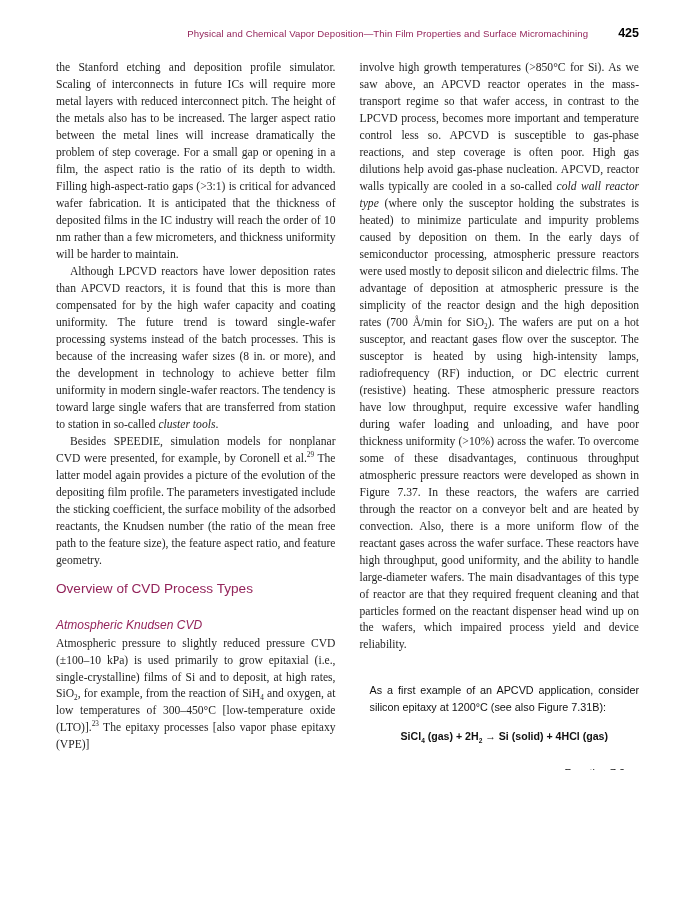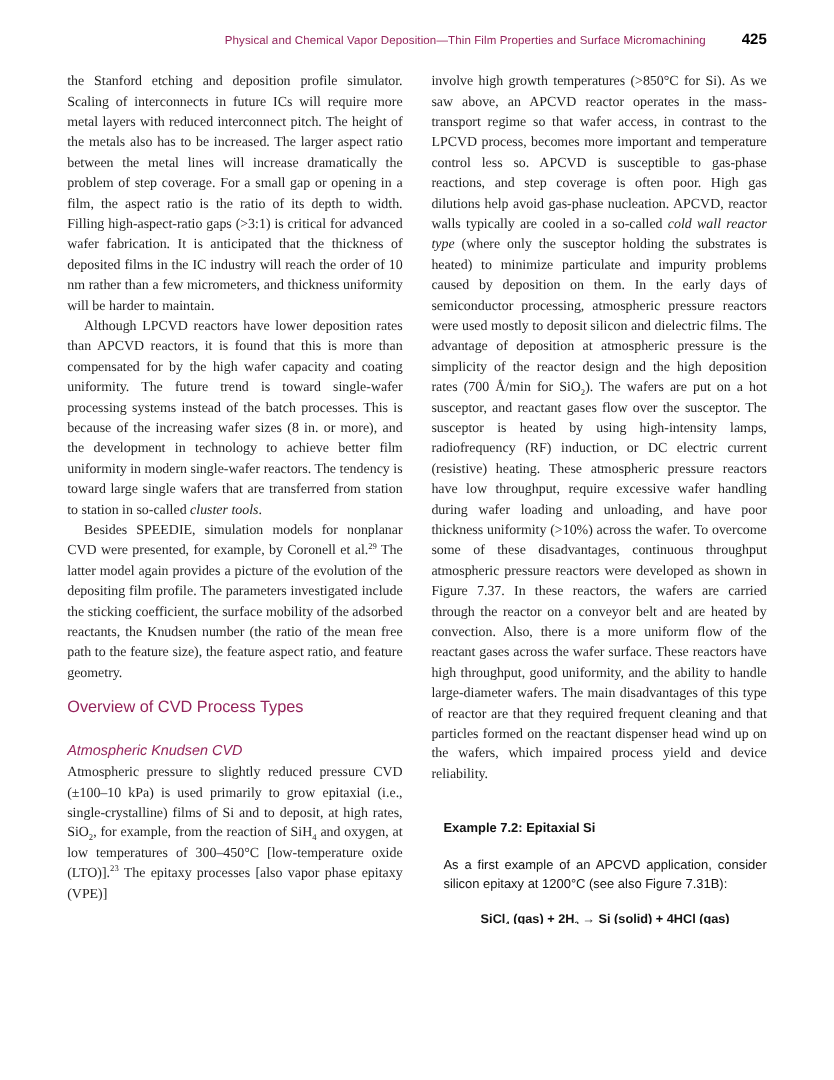--- a/index.html
+++ b/index.html
@@ -88,21 +88,20 @@
       <p class="para indent">Besides SPEEDIE, simulation models for nonplanar CVD were presented, for example, by Coronell et al.<sup>29</sup> The latter model again provides a picture of the evolution of the depositing film profile. The parameters investigated include the sticking coefficient, the surface mobility of the adsorbed reactants, the Knudsen number (the ratio of the mean free path to the feature size), the feature aspect ratio, and feature geometry.</p>
       <h2 class="h2">Overview of CVD Process Types</h2>
       <h3 class="h3">Atmospheric Knudsen CVD</h3>
       <p class="para">Atmospheric pressure to slightly reduced pressure CVD (±100–10 kPa) is used primarily to grow epitaxial (i.e., single-crystalline) films of Si and to deposit, at high rates, SiO<sub>2</sub>, for example, from the reaction of SiH<sub>4</sub> and oxygen, at low temperatures of 300–450°C [low-temperature oxide (LTO)].<sup>23</sup> The epitaxy processes [also vapor phase epitaxy (VPE)]</p>
     </div>
 
     <div class="col">
       <p class="para">involve high growth temperatures (&gt;850°C for Si). As we saw above, an APCVD reactor operates in the mass-transport regime so that wafer access, in contrast to the LPCVD process, becomes more important and temperature control less so. APCVD is susceptible to gas-phase reactions, and step coverage is often poor. High gas dilutions help avoid gas-phase nucleation. APCVD, reactor walls typically are cooled in a so-called <i>cold wall reactor type</i> (where only the susceptor holding the substrates is heated) to minimize particulate and impurity problems caused by deposition on them. In the early days of semiconductor processing, atmospheric pressure reactors were used mostly to deposit silicon and dielectric films. The advantage of deposition at atmospheric pressure is the simplicity of the reactor design and the high deposition rates (700 Å/min for SiO<sub>2</sub>). The wafers are put on a hot susceptor, and reactant gases flow over the susceptor. The susceptor is heated by using high-intensity lamps, radiofrequency (RF) induction, or DC electric current (resistive) heating. These atmospheric pressure reactors have low throughput, require excessive wafer handling during wafer loading and unloading, and have poor thickness uniformity (&gt;10%) across the wafer. To overcome some of these disadvantages, continuous throughput atmospheric pressure reactors were developed as shown in Figure 7.37. In these reactors, the wafers are carried through the reactor on a conveyor belt and are heated by convection. Also, there is a more uniform flow of the reactant gases across the wafer surface. These reactors have high throughput, good uniformity, and the ability to handle large-diameter wafers. The main disadvantages of this type of reactor are that they required frequent cleaning and that particles formed on the reactant dispenser head wind up on the wafers, which impaired process yield and device reliability.</p>
 
       <div class="example">
-        <p class="ex-title">Example 7.2:  Epitaxial Si</p>
         <p class="ex-body">As a first example of an APCVD application, consider silicon epitaxy at 1200°C (see also Figure 7.31B):</p>
         <p class="ex-eq">SiCl<sub>4</sub> (gas) + 2H<sub>2</sub> → Si (solid) + 4HCl (gas)</p>
         <p class="ex-reaction">Reaction 7.2</p>
       </div>
     </div>
 
   </div>
 </div>
 
 </body></html>

